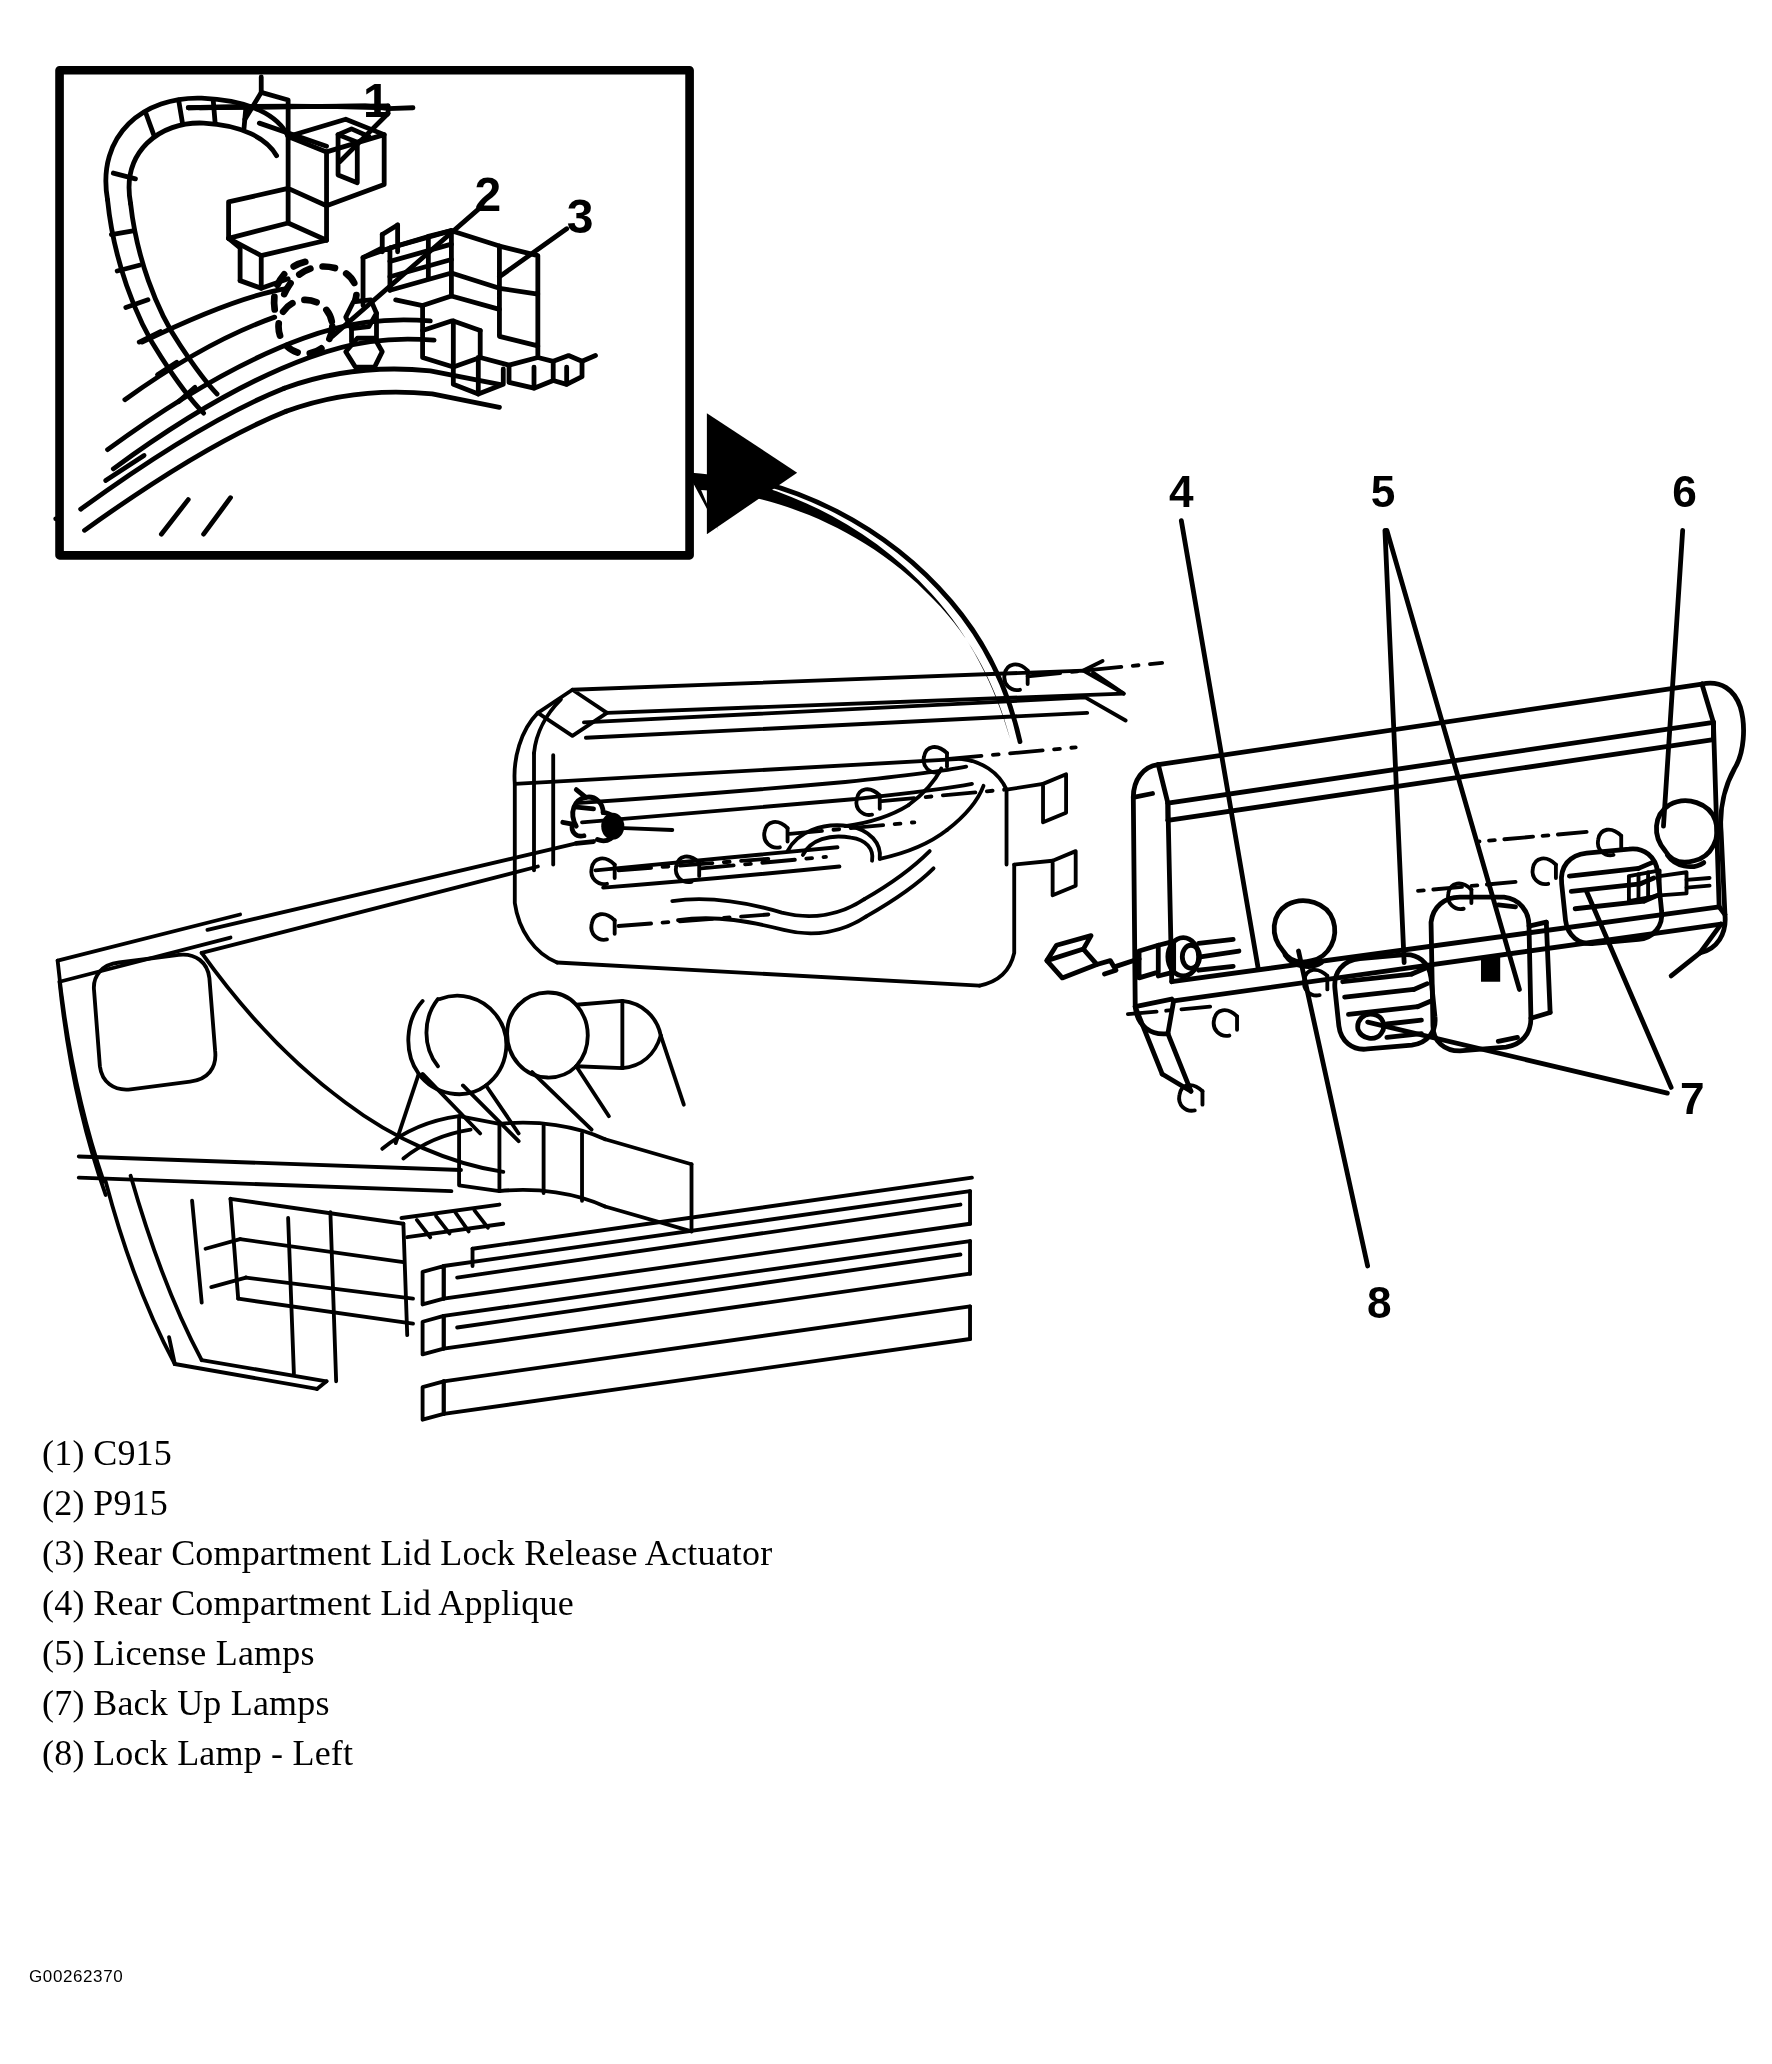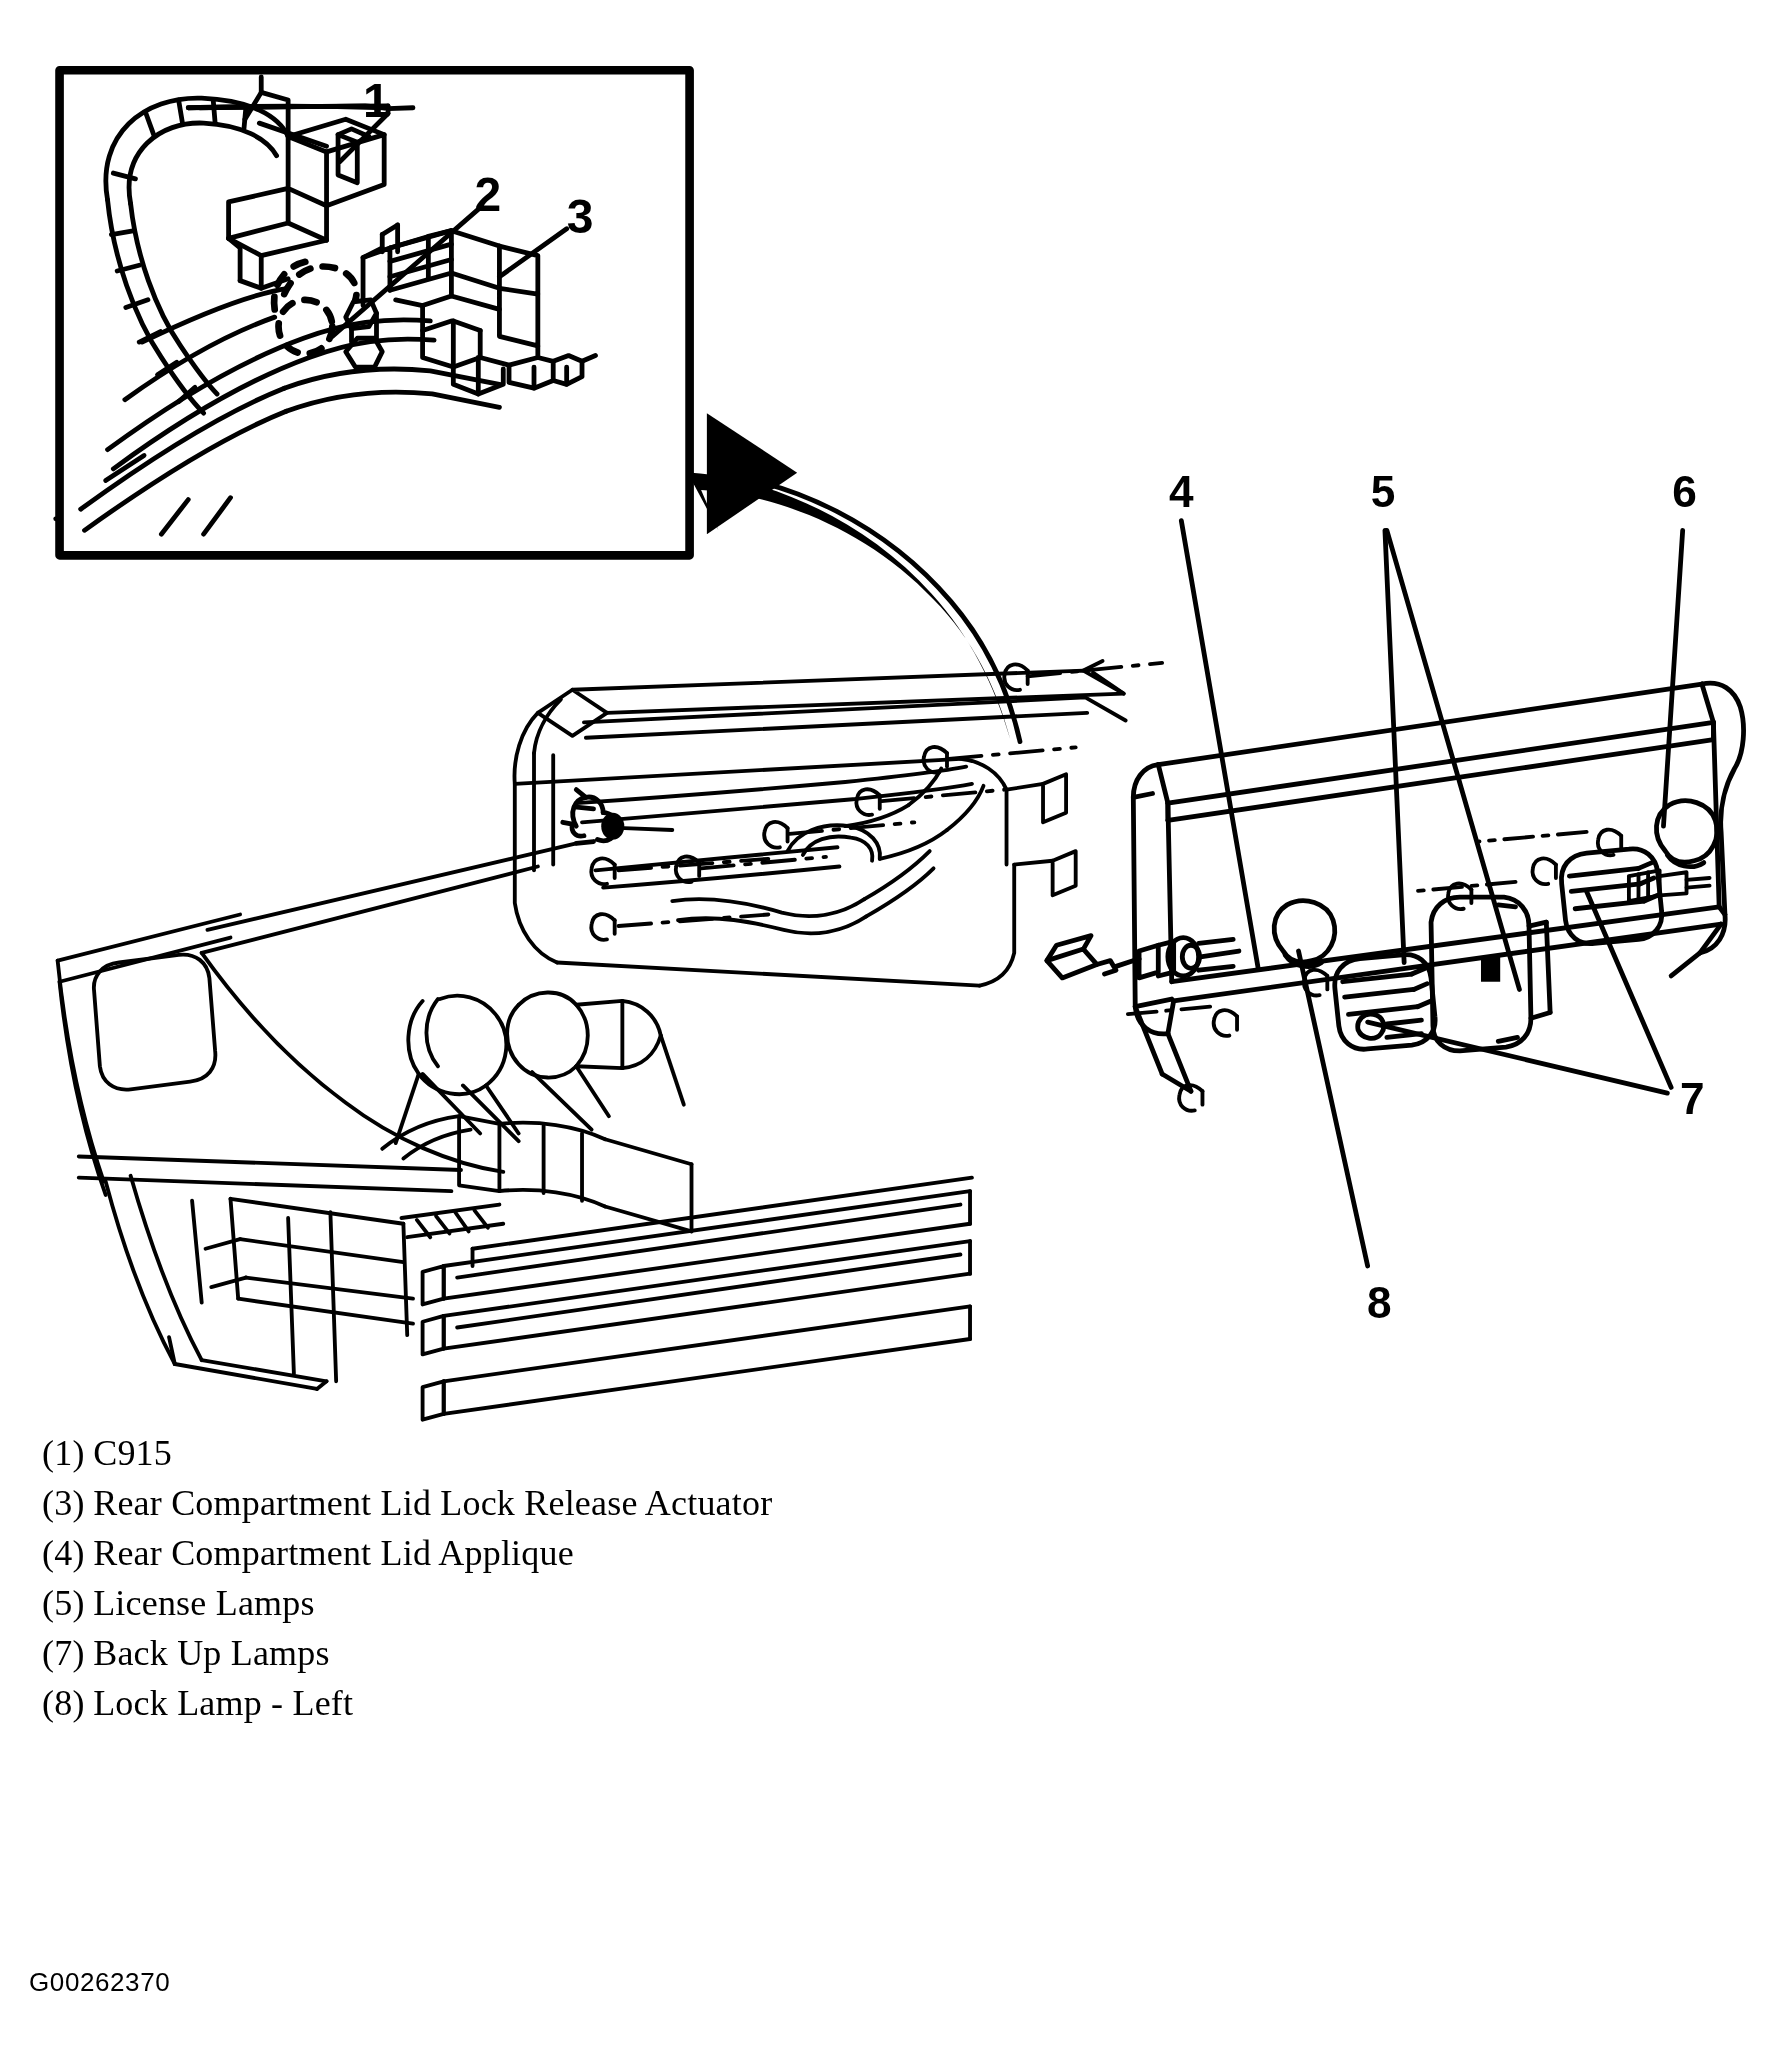--- a/index.html
+++ b/index.html
@@ -53,21 +53,21 @@
     display: inline;
     padding-left: 8.6px;
     margin-top: 45px;
   }
 
   #drawing-code {
     position: absolute;
     left: 29px;
     top: 1967px;
     font-family: "Liberation Sans", sans-serif;
-    font-size: 26px;
+    font-size: 17px;
     letter-spacing: 0.6px;
     color: #000;
   }
 
   
   .callout-num {
     font-family: "Liberation Sans", sans-serif;
     font-weight: bold;
     font-size: 46px;
   }
@@ -539,20 +539,23 @@
   <text class="callout-num" x="1436" y="1372" fill="#000" stroke="none" text-anchor="middle">8</text>
 
 </svg>
 </div>
 
 <div id="legend">
   <div class="legend-row">
     <span class="num">(1)</span><span class="txt">C915</span>
   </div>
   <div class="legend-row">
+    <span class="num">(2)</span><span class="txt">P915</span>
+  </div>
+  <div class="legend-row">
     <span class="num">(3)</span><span class="txt">Rear Compartment Lid Lock Release Actuator</span>
   </div>
   <div class="legend-row">
     <span class="num">(4)</span><span class="txt">Rear Compartment Lid Applique</span>
   </div>
   <div class="legend-row">
     <span class="num">(5)</span><span class="txt">License Lamps</span>
   </div>
   <div class="legend-row">
     <span class="num">(7)</span><span class="txt">Back Up Lamps</span>

